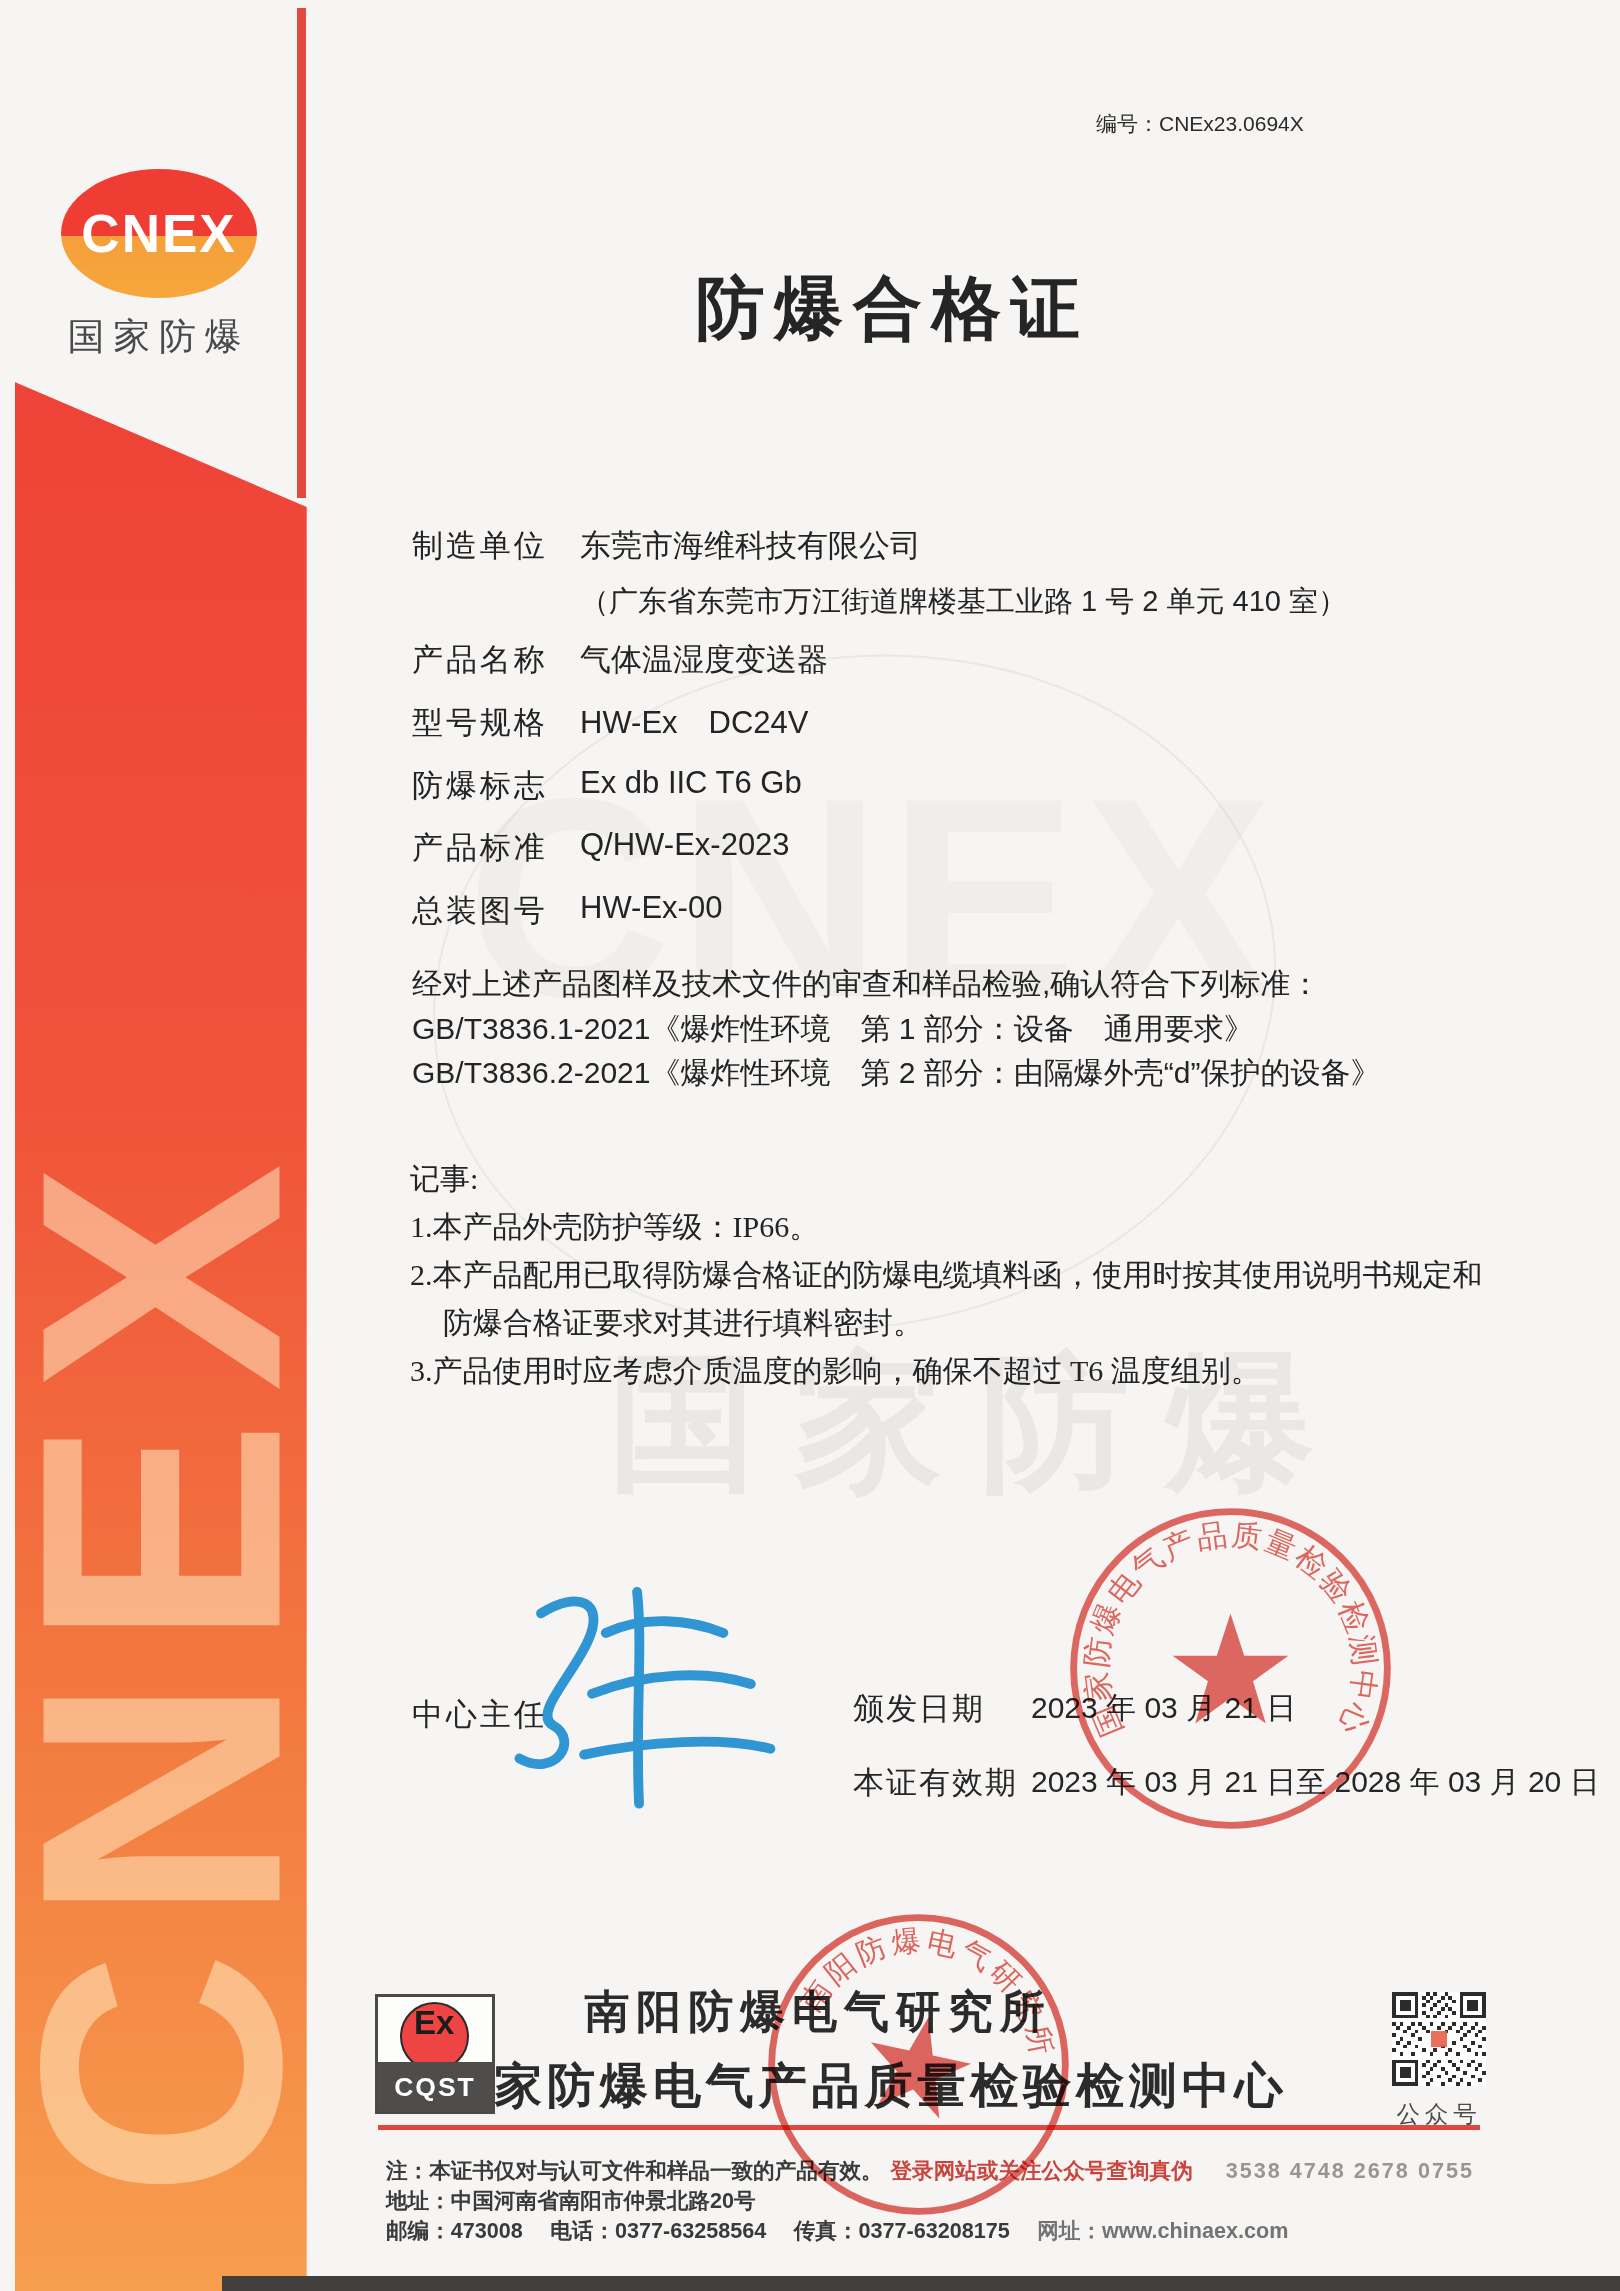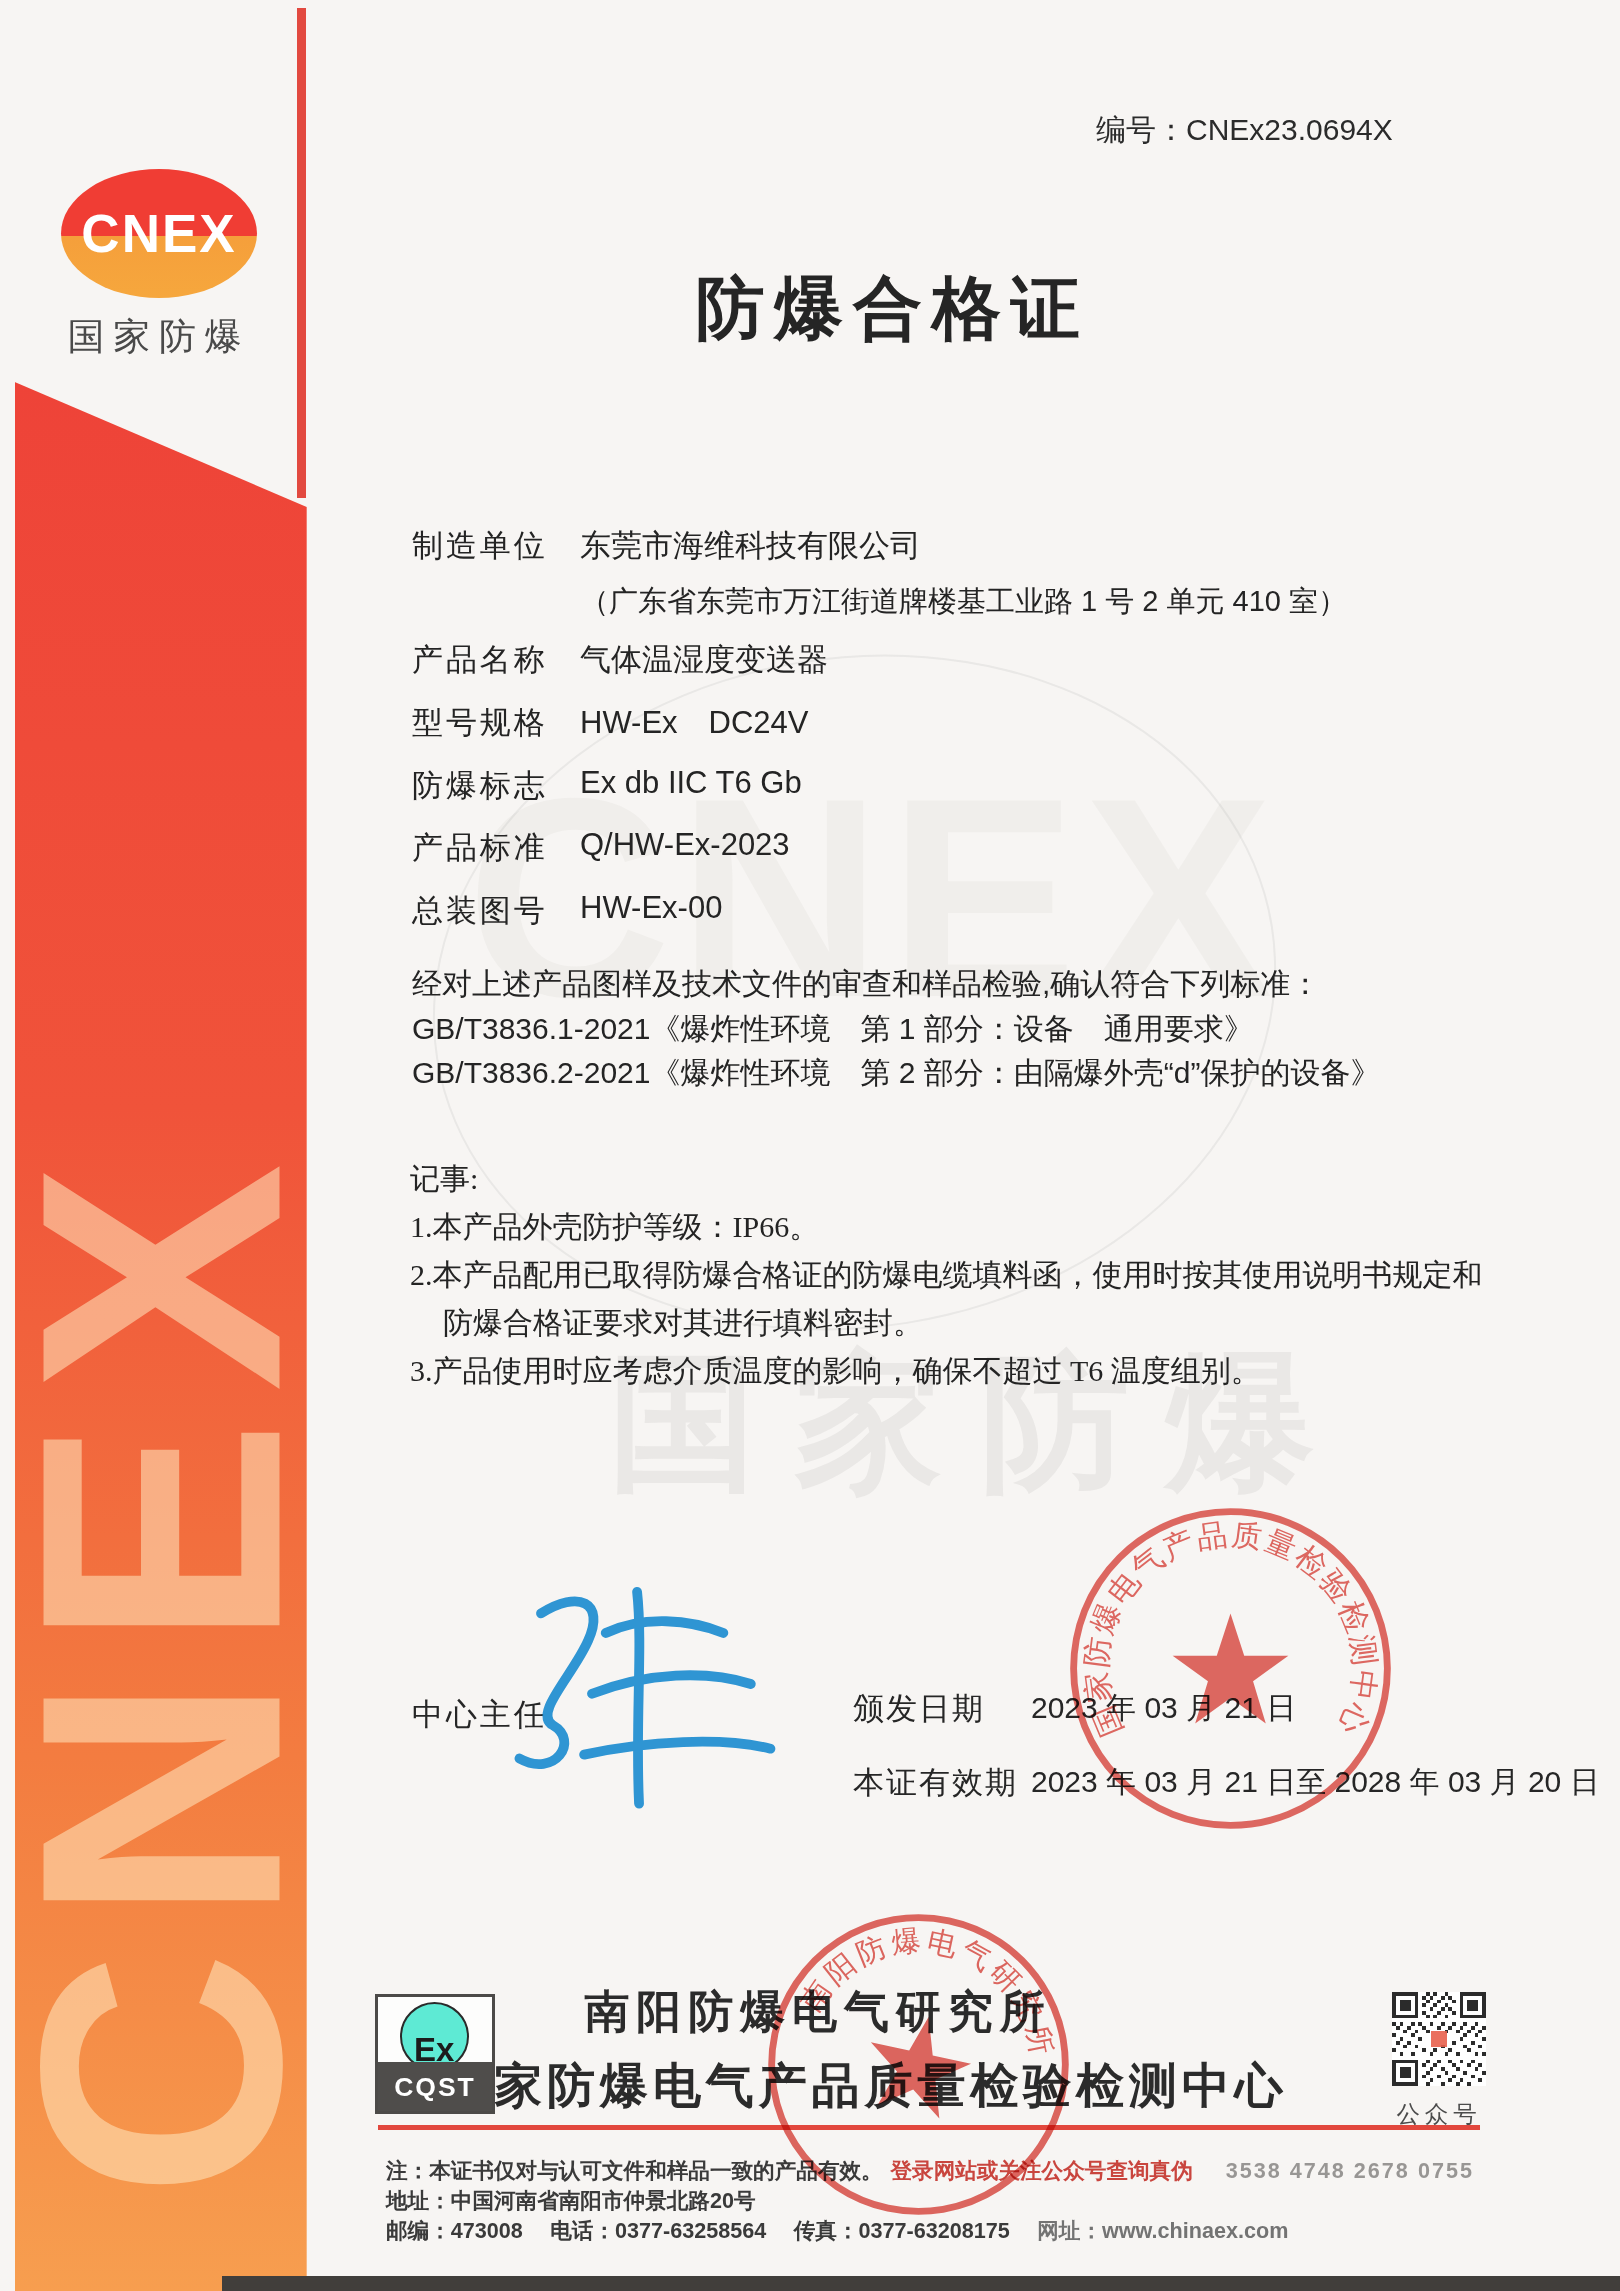--- a/index.html
+++ b/index.html
@@ -28,21 +28,21 @@
     position:absolute;left:61px;top:169px;width:196px;height:129px;border-radius:50%;z-index:7;
     background:linear-gradient(180deg,#f03d34 0%,#f03d34 52%,#f59f3b 52%,#f6a73d 100%);
     display:flex;align-items:center;justify-content:center;
   }
   .logo-text{color:#fff;font-weight:bold;font-size:53px;letter-spacing:2px;}
   .logo-caption{
     position:absolute;left:57px;top:312px;width:204px;z-index:7;text-align:center;
     font-size:37px;color:#4a4a4a;letter-spacing:8.8px;
   }
   
-  .cert-no{position:absolute;left:1096px;top:110px;font-size:30px;color:#2b2b2b;z-index:10;}
+  .cert-no{position:absolute;left:1096px;top:110px;font-size:21px;color:#2b2b2b;z-index:10;}
   .title{
     position:absolute;left:510px;top:263px;width:765px;margin:0;z-index:10;
     font-size:69px;font-weight:bold;letter-spacing:9.8px;text-align:center;color:#252525;
   }
   
   .wm-ellipse{
     position:absolute;left:431px;top:657px;width:843px;height:667px;z-index:1;
     border:2.9px solid rgba(120,118,114,0.10);border-radius:50%;transform:rotate(-9deg);
   }
   .wm-brand{
@@ -78,21 +78,21 @@
   .issuer-center{
     position:absolute;left:404px;top:2054px;width:921px;z-index:10;text-align:center;
     font-size:48px;font-weight:bold;letter-spacing:4.9px;color:#2b2b2b;white-space:nowrap;
   }
   .red-rule{position:absolute;left:378px;top:2125px;width:1102px;height:4.9px;background:#e2473d;z-index:12;}
   
   .cqst-box{position:absolute;left:375px;top:1994px;width:114px;height:114px;border:3.9px solid #4c4a48;background:#fdfdfc;z-index:11;}
   .cqst-band{position:absolute;left:0;right:0;bottom:0;height:49px;background:#4f4d4b;z-index:2;}
   .cqst-circle{
     position:absolute;left:21.6px;top:4.9px;width:65px;height:65px;border:2.9px solid #2a2a2a;border-radius:50%;
-    background:#5eead4;display:flex;align-items:flex-end;justify-content:center;z-index:1;
+    background:#ef4444;display:flex;align-items:flex-start;justify-content:center;z-index:1;
   }
   .cqst-ex{font-size:33px;color:#1c1c1c;font-weight:bold;}
   .cqst-label{position:absolute;left:0;right:0;bottom:7.8px;text-align:center;color:#fff;font-size:26.5px;font-weight:bold;letter-spacing:2px;z-index:3;}
   
   .qr{position:absolute;left:1392px;top:1992px;z-index:11;}
   .qr-caption{position:absolute;left:1384px;top:2098px;width:110px;text-align:center;font-size:23.5px;color:#4c4c4c;letter-spacing:4.9px;z-index:11;}
   
   .footer{position:absolute;left:386px;top:2156px;width:1157px;font-size:21.6px;font-weight:bold;line-height:30px;color:#3a3a3a;z-index:10;}
   .footer .verify{color:#c9453e;margin-left:7.8px;}
   .footer .nums{color:#989694;margin-left:33px;letter-spacing:2px;}

